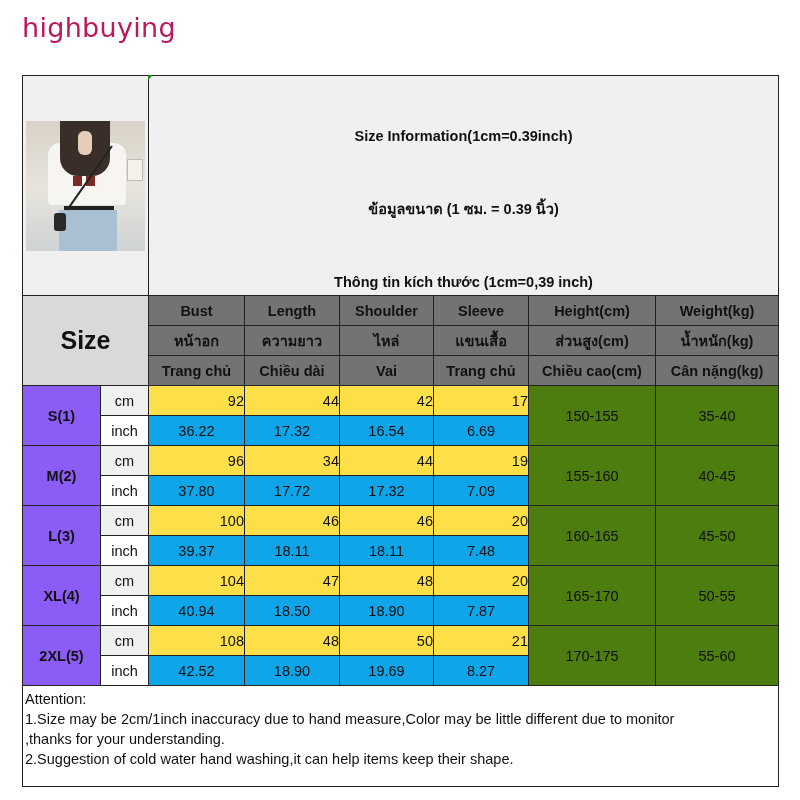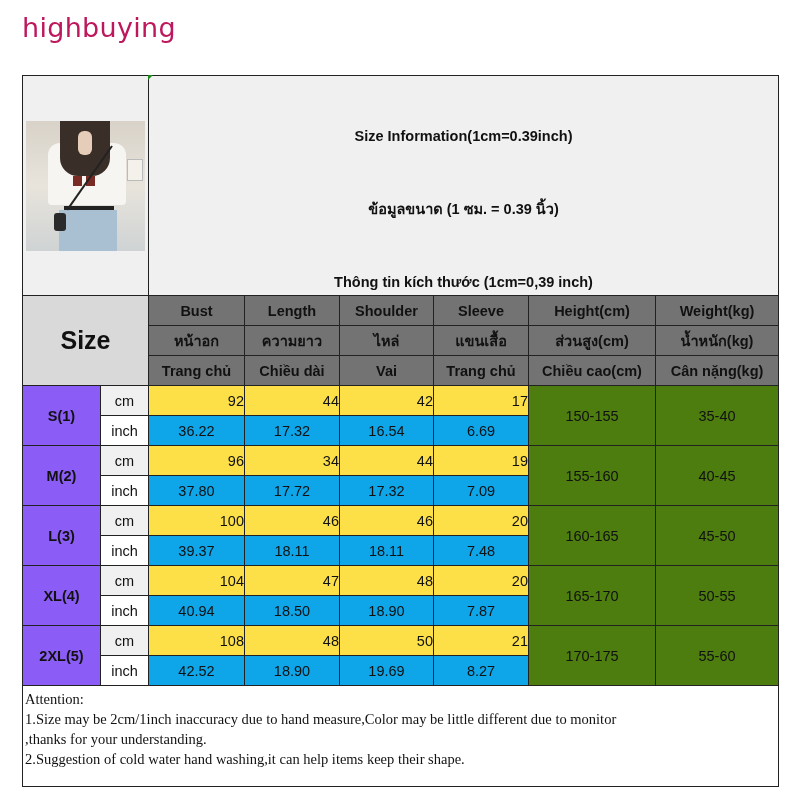--- a/index.html
+++ b/index.html
@@ -42,21 +42,21 @@
   .hdr td { height: 30px; background: #737373; font-weight: bold; font-size: 14.5px; }
   .size-head { background: #d9d9d9 !important; font-size: 25px !important; font-weight: bold; margin-top: 39px; }
   .data-row td { height: 30px; }
   .size-label { background: #8b5cf6; font-weight: bold; font-size: 14.5px; }
   .unit { background: #fff; font-weight: normal; font-size: 14.5px; margin-top: 38px; }
   .cm-row td.val { background: #fde047; text-align: right; }
   .inch-row td.val { background: #0ea5e9; }
   .range { background: #4d7c0f; font-size: 14.5px; }
   .notes-cell {
     text-align: left !important; vertical-align: top !important; height: 101px;
-    padding: 3px 2px 0 2px !important; font-family: Liberation Serif, serif; font-size: 14px; line-height: 20px; color: #111;
+    padding: 3px 2px 0 2px !important; font-family: Liberation Sans, sans-serif; font-size: 14px; line-height: 20px; color: #111;
     background: #fff;
   }
   .notes-cell div { white-space: nowrap; }
 </style>
 </head>
 <body>
 
 <div class="watermark">highbuying</div>
 
 <table class="size-table">

